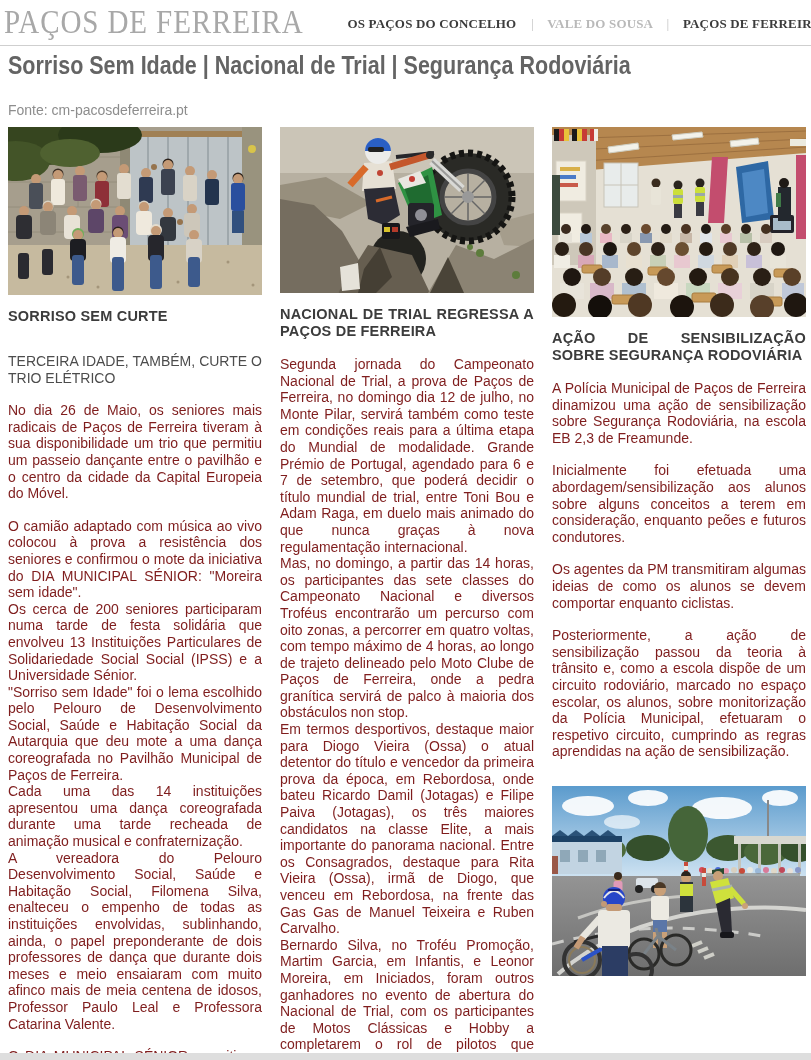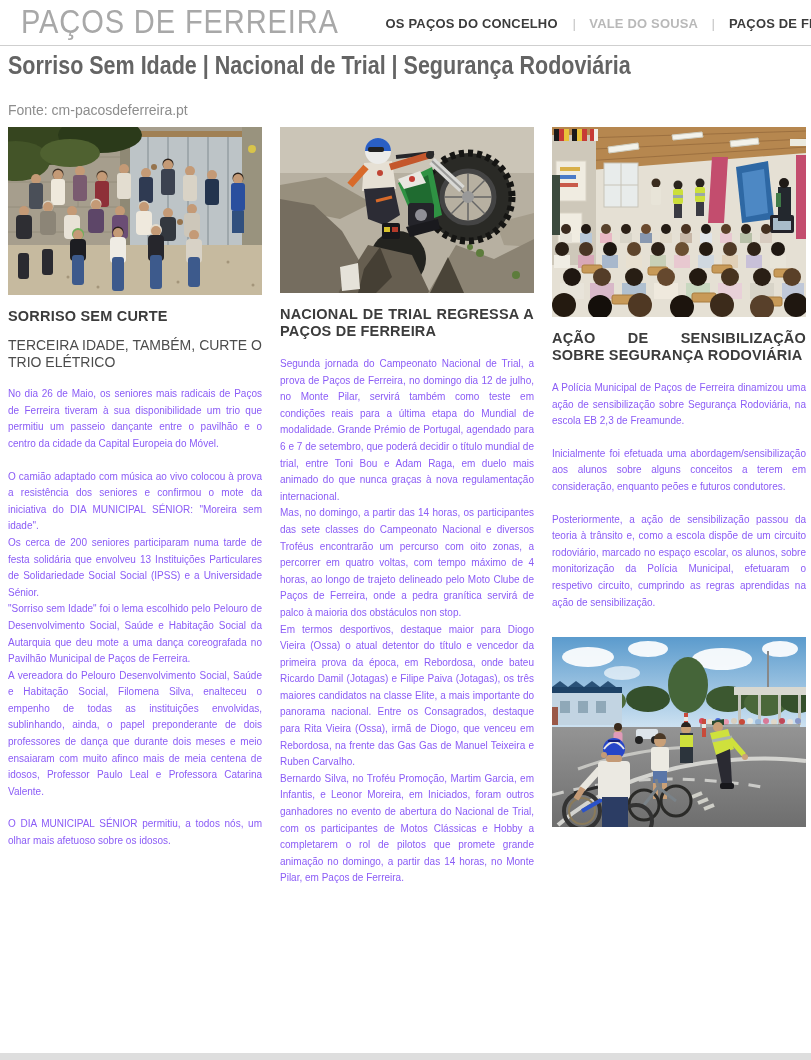--- a/index.html
+++ b/index.html
@@ -1,39 +1,39 @@
 <!DOCTYPE html>
 <html><head>
 <meta charset="utf-8">
 <style>
   html,body{margin:0;padding:0;background:#fff;}
   .page{position:relative;width:811px;height:1060px;background:#fff;overflow:hidden;
         font-family:"Liberation Sans",sans-serif;color:#4c4c4c;}
   
-  .header{display:flex;align-items:flex-start;padding:5px 8px 0 21px;height:36px;}
+  .header{display:flex;align-items:flex-start;padding:5px 8px 0 4px;height:36px;font-family:Liberation Serif, serif;}
   .brand{font-size:33px;line-height:34px;color:#a8a8a8;letter-spacing:1px;
          transform:scaleX(.88);transform-origin:left center;white-space:nowrap;font-weight:400;}
   .nav{margin-left:auto;display:flex;align-items:center;gap:11px;margin-top:11px;
        padding-right:22px;font-size:13.5px;font-weight:700;letter-spacing:.2px;white-space:nowrap;}
   .nav .item{color:#3c3c3c;cursor:pointer;transform:scaleX(.96);}
   .nav .item.muted{color:#b9b9b9;}
   .nav .sep{color:#c4c4c4;font-weight:400;}
   .rule{border:none;border-top:1px solid #cfcfcf;margin:4px 0 0 0;}
   .subtitle{margin:5px 8px 0 8px;font-size:25px;font-weight:700;color:#646464;
             transform:scaleX(.86);transform-origin:left center;white-space:nowrap;}
   .fonte{margin:22px 8px 0 8px;font-size:14px;color:#8d8d8d;}
   
   .columns{display:flex;gap:18px;padding:0 3px 0 8px;margin-top:9px;}
   .col{width:254px;flex:0 0 254px;}
   figure{margin:0;}
   .photo{display:block;width:254px;height:auto;}
   .article-heading{font-size:14.5px;font-weight:700;color:#3c3c3c;line-height:17px;
                    text-align:justify;margin:13px 0 0 0;letter-spacing:.2px;}
-  .subhead{font-size:14px;color:#4c4c4c;line-height:16.6px;text-align:justify;margin:12px 0 0 0;}
-  p{font-size:10px;line-height:16.6px;text-align:justify;margin:0;color:#8b5cf6;}
+  .subhead{font-size:14px;color:#4c4c4c;line-height:16.6px;text-align:justify;margin:28px 0 0 0;}
+  p{font-size:14px;line-height:16.6px;text-align:justify;margin:0;color:#7f1d1d;}
   p.gap{margin-top:16px;}
   .photo-bottom{margin-top:26px;}
   .footer-bar{position:absolute;left:0;right:0;bottom:0;height:7px;background:#dedede;}
 </style>
 </head>
 <body>
 
 <div class="page">
 
   <div class="header">
@@ -213,20 +213,21 @@
               <rect x="34" y="122" width="11" height="26" rx="3"></rect>
           </g>
         </svg>
       </figure>
       <h3 class="article-heading">SORRISO SEM CURTE</h3>
       <div class="subhead">TERCEIRA IDADE, TAMBÉM, CURTE O TRIO ELÉTRICO</div>
       <p class="gap">No dia 26 de Maio, os seniores mais radicais de Paços de Ferreira tiveram à sua disponibilidade um trio que permitiu um passeio dançante entre o pavilhão e o centro da cidade da Capital Europeia do Móvel.</p>
       <p class="gap">O camião adaptado com música ao vivo colocou à prova a resistência dos seniores e confirmou o mote da iniciativa do DIA MUNICIPAL SÉNIOR: "Moreira sem idade".</p>
       <p>Os cerca de 200 seniores participaram numa tarde de festa solidária que envolveu 13 Instituições Particulares de Solidariedade Social Social (IPSS) e a Universidade Sénior.</p>
       <p>"Sorriso sem Idade" foi o lema escolhido pelo Pelouro de Desenvolvimento Social, Saúde e Habitação Social da Autarquia que deu mote a uma dança coreografada no Pavilhão Municipal de Paços de Ferreira.</p>
+      <p>Cada uma das 14 instituições apresentou uma dança coreografada durante uma tarde recheada de animação musical e confraternização.</p>
       <p>A vereadora do Pelouro Desenvolvimento Social, Saúde e Habitação Social, Filomena Silva, enalteceu o empenho de todas as instituições envolvidas, sublinhando, ainda, o papel preponderante de dois professores de dança que durante dois meses e meio ensaiaram com muito afinco mais de meia centena de idosos, Professor Paulo Leal e Professora Catarina Valente.</p>
       <p class="gap">O DIA MUNICIPAL SÉNIOR permitiu, a todos nós, um olhar mais afetuoso sobre os idosos.</p>
     </div>
 
     <div class="col">
       <figure>
         <svg class="photo" viewBox="0 0 254 166" xmlns="http://www.w3.org/2000/svg">
           <rect width="254" height="166" fill="#b7b0a1"></rect>
           <rect width="254" height="46" fill="#cbc5b7"></rect>
           <polygon points="0,58 46,50 92,76 60,92 0,80" fill="#978f7d"></polygon>
@@ -431,20 +432,21 @@
               <circle cx="130" cy="180" r="12" fill="#1c140d"></circle>
               <circle cx="170" cy="178" r="12" fill="#3c2b1b"></circle>
               <circle cx="210" cy="180" r="12" fill="#58402a"></circle>
               <circle cx="244" cy="178" r="12" fill="#1f1710"></circle>
           </g>
         </svg>
       </figure>
       <h3 class="article-heading">AÇÃO DE SENSIBILIZAÇÃO SOBRE SEGURANÇA RODOVIÁRIA</h3>
       <p class="gap">A Polícia Municipal de Paços de Ferreira dinamizou uma ação de sensibilização sobre Segurança Rodoviária, na escola EB 2,3 de Freamunde.</p>
       <p class="gap">Inicialmente foi efetuada uma abordagem/sensibilização aos alunos sobre alguns conceitos a terem em consideração, enquanto peões e futuros condutores.</p>
+      <p class="gap">Os agentes da PM transmitiram algumas ideias de como os alunos se devem comportar enquanto ciclistas.</p>
       <p class="gap">Posteriormente, a ação de sensibilização passou da teoria à trânsito e, como a escola dispõe de um circuito rodoviário, marcado no espaço escolar, os alunos, sobre monitorização da Polícia Municipal, efetuaram o respetivo circuito, cumprindo as regras aprendidas na ação de sensibilização.</p>
       <figure class="photo-bottom">
         <svg class="photo" viewBox="0 0 254 190" xmlns="http://www.w3.org/2000/svg">
           <defs>
             <linearGradient id="skyg" x1="0" y1="0" x2="0" y2="1">
               <stop offset="0" stop-color="#5b9bcd"></stop>
                 <stop offset="1" stop-color="#cfe3f2"></stop>
             </linearGradient>
             <linearGradient id="aspg" x1="0" y1="0" x2="0" y2="1">
               <stop offset="0" stop-color="#949494"></stop>

